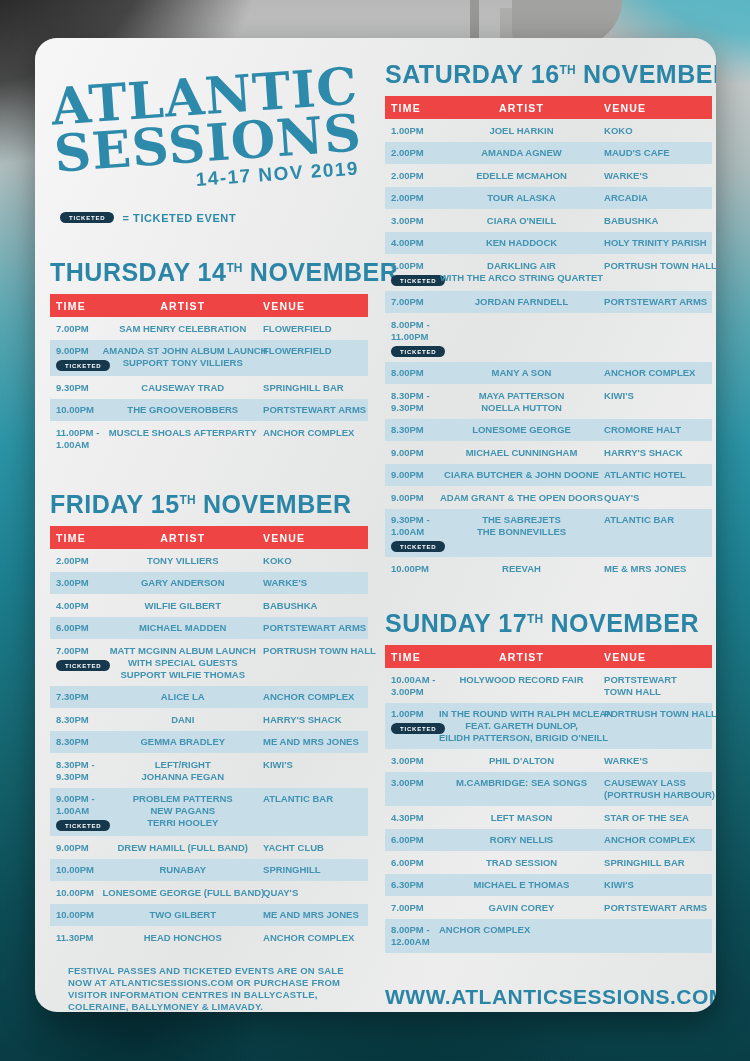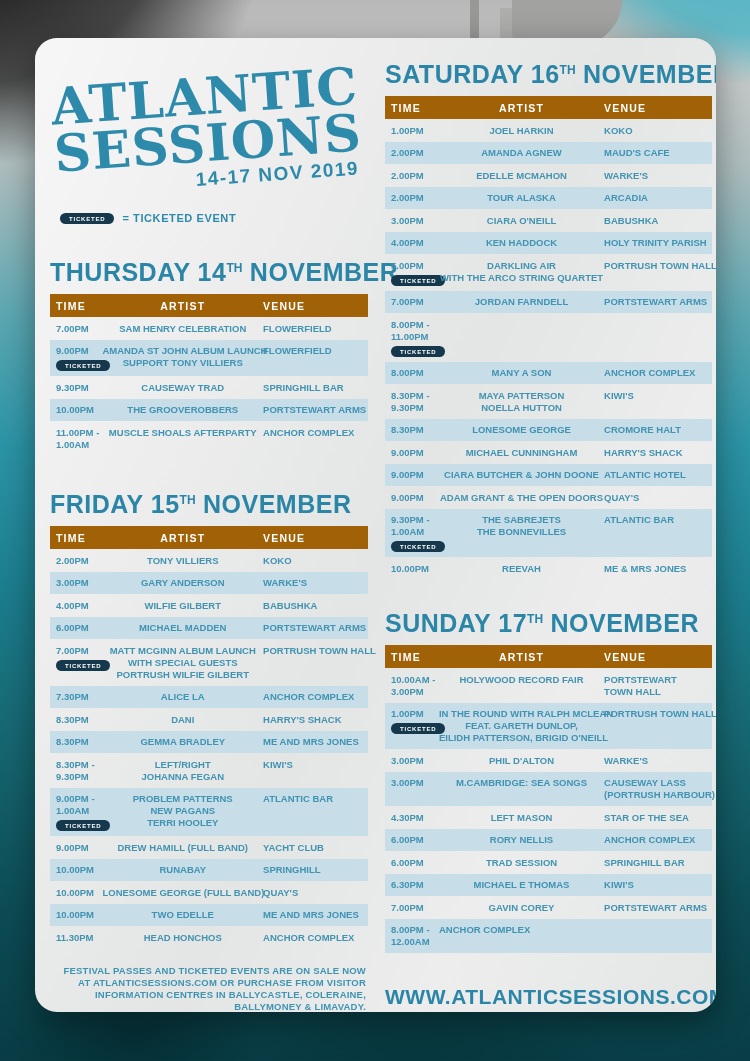--- a/index.html
+++ b/index.html
@@ -54,51 +54,51 @@
   .logo-line{
     font-family:"DejaVu Serif",serif;font-weight:bold;color:#2d8aab;
     font-size:51px;line-height:45px;letter-spacing:1px;
   }
   .logo-line.l2{margin-top:2px;}
   .logo-dates{
     font-weight:bold;color:#2d8aab;font-size:19px;letter-spacing:1.5px;
     text-align:right;padding-right:6px;margin-top:2px;
   }
   
-  .legend{display:flex;align-items:flex-end;gap:8px;margin:22px 0 0 2px;padding-left:8px;}
+  .legend{display:flex;align-items:flex-start;gap:8px;margin:22px 0 0 2px;padding-left:8px;}
   .badge{
     display:inline-block;background:#16384c;color:#ffffff;
     font-size:6px;font-weight:bold;letter-spacing:.8px;
     padding:3px 9px 2px;border-radius:8px;line-height:6px;
   }
   .legend-text{color:#2d8aab;font-weight:bold;font-size:11px;letter-spacing:.6px;}
   
   .day{margin-top:31px;}
   .day-title{
     margin:0 0 8px;color:#2a85a7;font-weight:bold;
     font-size:25px;letter-spacing:.5px;line-height:27px;white-space:nowrap;
   }
   .day-title sup{font-size:12px;letter-spacing:0;}
   .thead{
-    display:flex;background:#a16207;color:#fff;
+    display:flex;background:#ef4444;color:#fff;
     font-size:10.5px;font-weight:bold;letter-spacing:1.2px;
     padding:6px 0 5px;align-items:center;
   }
   .c-time{width:16.5%;box-sizing:border-box;padding-left:6px;flex-shrink:0;}
   .c-artist{width:50.5%;box-sizing:border-box;flex-shrink:0;text-align:center;}
   .c-venue{width:33%;box-sizing:border-box;flex-shrink:0;}
   .row{
     display:flex;padding:5.5px 0 5px;
     color:#4193b2;font-weight:bold;font-size:9.5px;line-height:12px;letter-spacing:0;
   }
   .row.shaded{background:#c7dde8;}
   .row .c-time div,.row .c-artist div,.row .c-venue div{white-space:nowrap;}
   .row .badge{margin-top:3px;}
   
-  .footer{margin:16px 2px 0 4px;text-align:right;}
+  .footer{margin:16px 2px 0 18px;}
   .footer p{
     margin:0 0 9px;color:#3f93b2;font-weight:bold;
     font-size:9.5px;line-height:12px;letter-spacing:.2px;
   }
   .site-url{
     margin-top:32px;color:#2a85a7;font-weight:bold;
     font-size:21px;letter-spacing:.5px;white-space:nowrap;
   }
 </style>
 </head>
@@ -240,21 +240,21 @@
               </div>
               <div class="c-venue">
                 <div>PORTSTEWART ARMS</div>
               </div>
             </div>
             <div class="row">
               <div class="c-time"><div>7.00PM</div><span class="badge">TICKETED</span></div>
               <div class="c-artist">
                 <div>MATT MCGINN ALBUM LAUNCH</div>
                 <div>WITH SPECIAL GUESTS</div>
-                <div>PORTRUSH WILFIE GILBERT</div>
+                <div>SUPPORT WILFIE THOMAS</div>
               </div>
               <div class="c-venue">
                 <div>PORTRUSH TOWN HALL</div>
               </div>
             </div>
             <div class="row shaded">
               <div class="c-time">
                 <div>7.30PM</div>
               </div>
               <div class="c-artist">
@@ -341,21 +341,21 @@
               </div>
               <div class="c-venue">
                 <div>QUAY'S</div>
               </div>
             </div>
             <div class="row shaded">
               <div class="c-time">
                 <div>10.00PM</div>
               </div>
               <div class="c-artist">
-                <div>TWO EDELLE</div>
+                <div>TWO GILBERT</div>
               </div>
               <div class="c-venue">
                 <div>ME AND MRS JONES</div>
               </div>
             </div>
             <div class="row">
               <div class="c-time">
                 <div>11.30PM</div>
               </div>
               <div class="c-artist">

